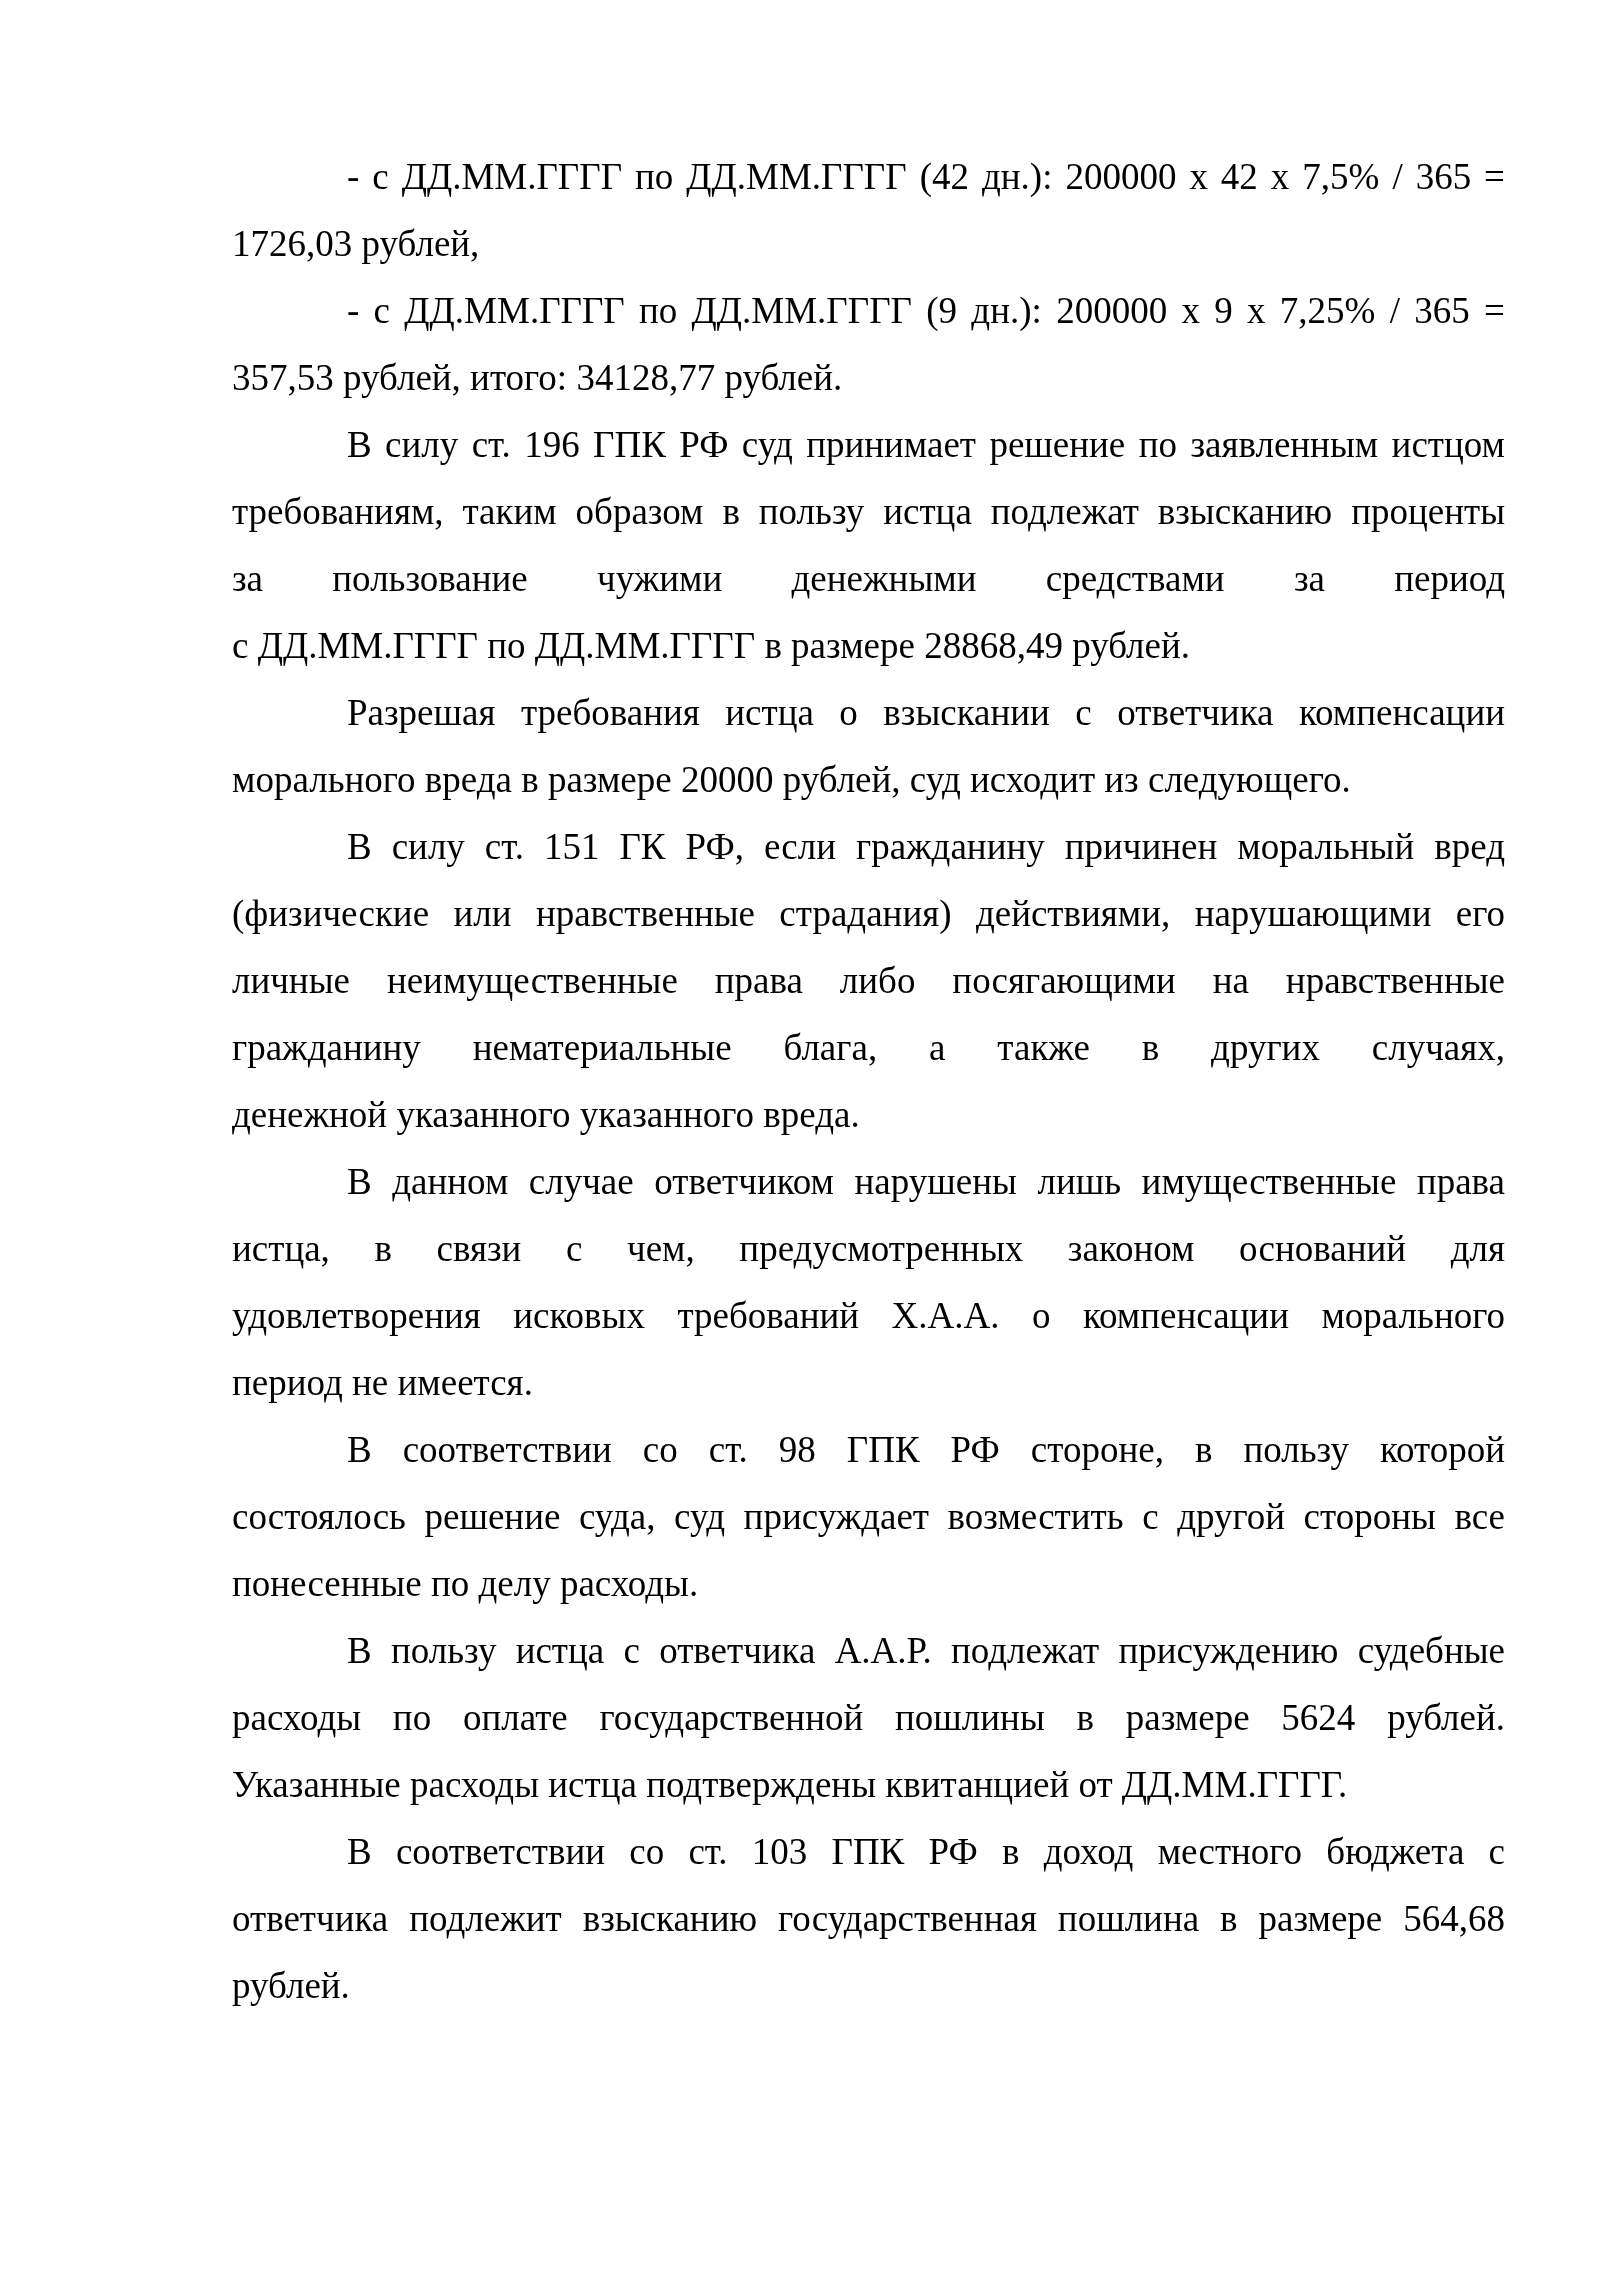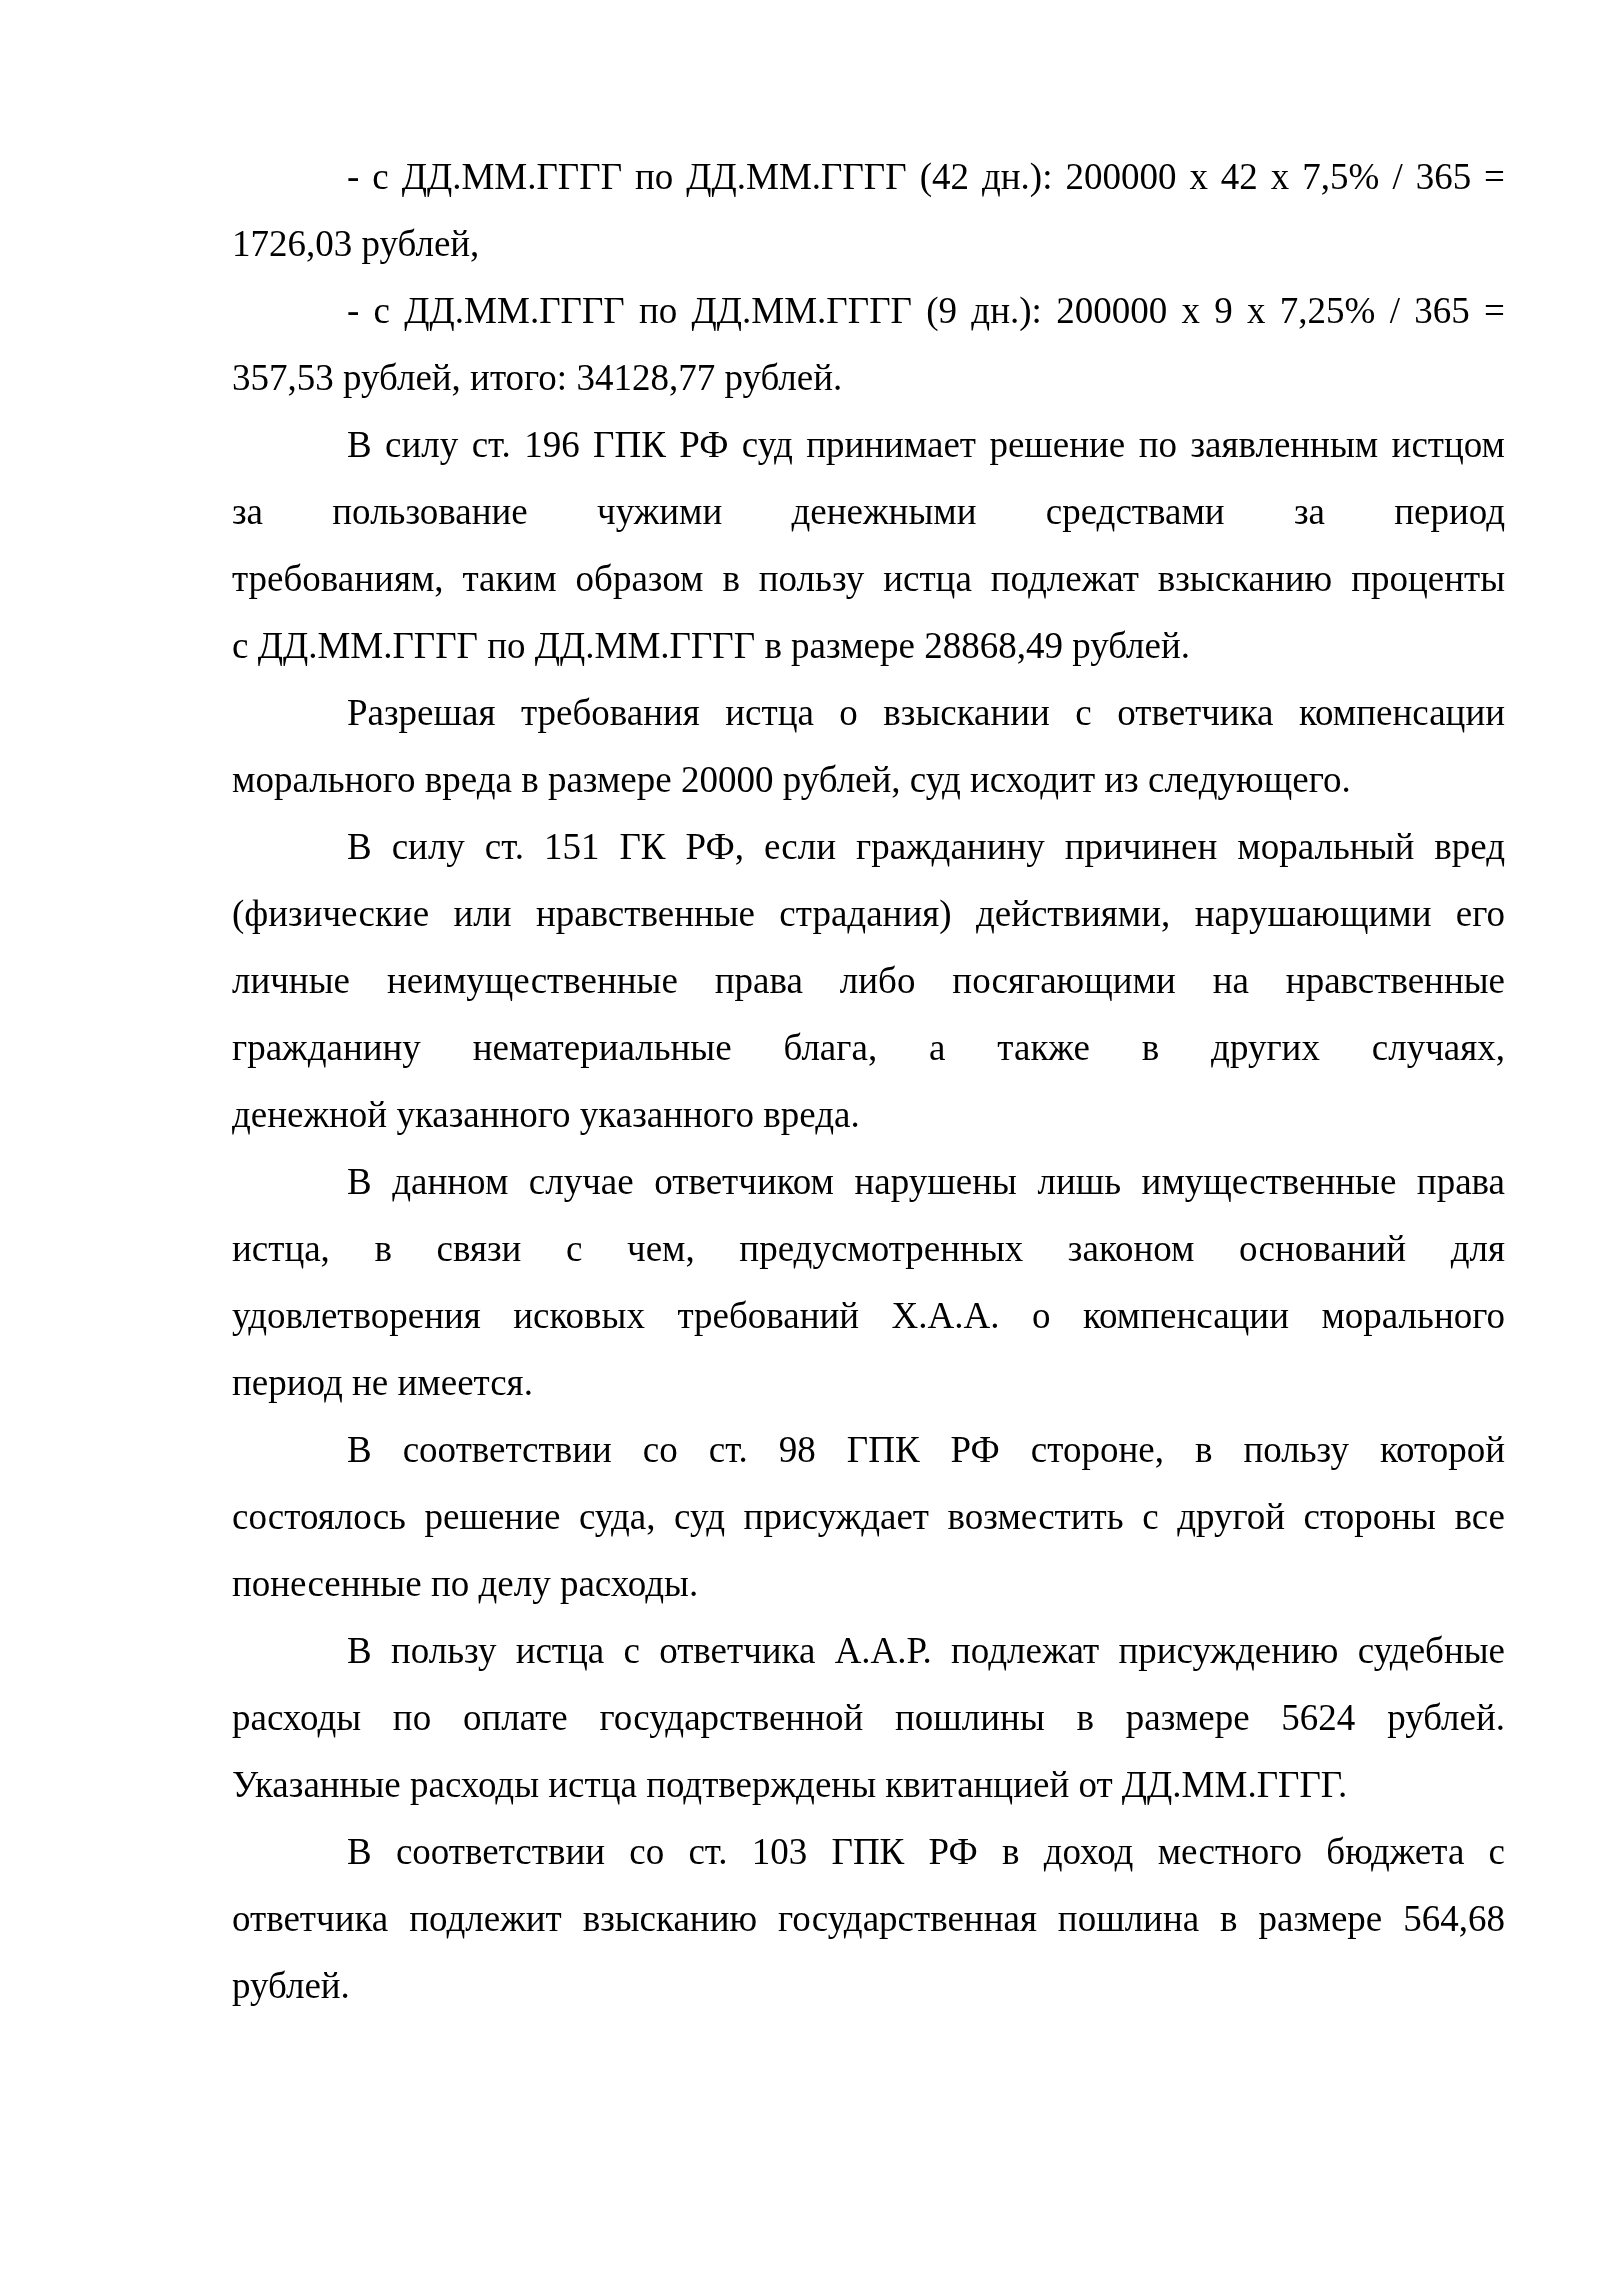--- a/index.html
+++ b/index.html
@@ -60,22 +60,22 @@
       <div class="para">
         <div class="line first">- с ДД.ММ.ГГГГ по ДД.ММ.ГГГГ (42 дн.): 200000 х 42 х 7,5% / 365 =</div>
         <div class="line last">1726,03 рублей,</div>
       </div>
       <div class="para">
         <div class="line first">- с ДД.ММ.ГГГГ по ДД.ММ.ГГГГ (9 дн.): 200000 х 9 х 7,25% / 365 =</div>
         <div class="line last">357,53 рублей, итого: 34128,77 рублей.</div>
       </div>
       <div class="para">
         <div class="line first">В силу ст. 196 ГПК РФ суд принимает решение по заявленным истцом</div>
+        <div class="line">требованиям, таким образом в пользу истца подлежат взысканию проценты</div>
         <div class="line">за пользование чужими денежными средствами за период</div>
-        <div class="line">требованиям, таким образом в пользу истца подлежат взысканию проценты</div>
         <div class="line last">с ДД.ММ.ГГГГ по ДД.ММ.ГГГГ в размере 28868,49 рублей.</div>
       </div>
       <div class="para">
         <div class="line first">Разрешая требования истца о взыскании с ответчика компенсации</div>
         <div class="line last">морального вреда в размере 20000 рублей, суд исходит из следующего.</div>
       </div>
       <div class="para">
         <div class="line first">В силу ст. 151 ГК РФ, если гражданину причинен моральный вред</div>
         <div class="line">(физические или нравственные страдания) действиями, нарушающими его</div>
         <div class="line">личные неимущественные права либо посягающими на нравственные</div>

